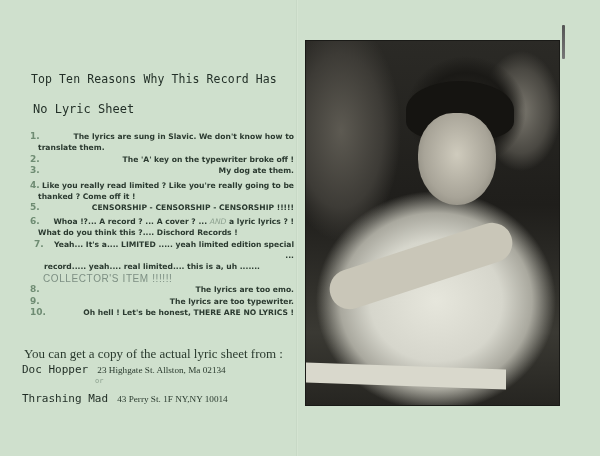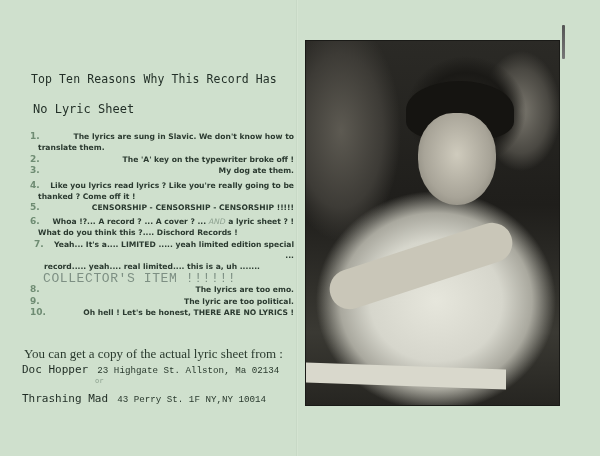--- a/index.html
+++ b/index.html
@@ -28,34 +28,34 @@
     .reasons {
       position: absolute; left: 30px; top: 131px; width: 264px;
       font-family: "DejaVu Sans", sans-serif; font-size: 7.6px; font-weight: bold;
       color: #2b3a30; line-height: 11.4px;
     }
     .reason { display: flex; }
     .reason .num { color: #6f8c73; font-size: 9px; margin-right: 1px; white-space: nowrap; }
     .reason .txt { flex: 1; text-align: right; }
     .cont { padding-left: 8px; }
     .collector {
-      font-family: Liberation Mono, monospace; font-weight: normal;
-      color: #7d8f83; letter-spacing: 0.6px; padding-left: 13px; font-size: 13px;
+      font-family: Liberation Sans, sans-serif; font-weight: normal;
+      color: #7d8f83; letter-spacing: 0.6px; padding-left: 13px; font-size: 10px;
     }
     .outline { color: #8ca08f; font-weight: normal; font-style: italic; }
     .footer-intro {
       position: absolute; left: 24px; top: 346px;
       font-family: "Liberation Serif", serif; font-size: 13px; color: #2a3a2e;
     }
     .addr-row { position: absolute; left: 22px; white-space: nowrap; }
     .addr-row .name {
       font-family: "DejaVu Sans Mono", monospace; font-size: 11px; color: #1f2c24;
     }
     .addr-row .addr {
-      font-family: Liberation Mono, monospace; font-size: 9.2px; color: #2a3a2e; margin-left: 4px;
+      font-family: Liberation Serif, serif; font-size: 9.2px; color: #2a3a2e; margin-left: 4px;
     }
     .or {
       position: absolute; left: 95px; top: 377px;
       font-family: "DejaVu Sans Mono", monospace; font-size: 7px; color: #8ca08f;
     }
     .photo {
       position: absolute; left: 305px; top: 40px; width: 255px; height: 366px;
       background:
         radial-gradient(ellipse 30px 36px at 160px 115px, #b9b5a8 0%, #8d897f 55%, transparent 100%),
         radial-gradient(ellipse 60px 55px at 160px 70px, #2a2824 0%, #1a1916 70%, transparent 100%),
@@ -111,49 +111,49 @@
       <span class="txt">The 'A' key on the typewriter broke off !</span>
     </div>
 
     <div class="reason">
       <span class="num">3.</span>
       <span class="txt">My dog ate them.</span>
     </div>
 
     <div class="reason" style="margin-top:3px">
       <span class="num">4.</span>
-      <span class="txt">Like you lyrics read lyrics ? Like you're really going to be</span>
+      <span class="txt">Like you really read limited ? Like you're really going to be</span>
     </div>
     <div class="cont">thanked ? Come off it !</div>
 
     <div class="reason">
       <span class="num">5.</span>
       <span class="txt">CENSORSHIP - CENSORSHIP - CENSORSHIP !!!!!</span>
     </div>
 
     <div class="reason" style="margin-top:2px">
       <span class="num">6.</span>
-      <span class="txt"><span>Whoa !?... A record ? ... A cover ? ... </span><span class="outline">AND</span><span> a lyric sheet ? !</span></span>
+      <span class="txt"><span>Whoa !?... A record ? ... A cover ? ... </span><span class="outline">AND</span><span> a lyric lyrics ? !</span></span>
     </div>
     <div class="cont">What do you think this ?.... Dischord Records !</div>
 
     <div class="reason" style="padding-left:4px">
       <span class="num">7.</span>
       <span class="txt">Yeah... It's a.... LIMITED ..... yeah limited edition special ...</span>
     </div>
     <div class="cont" style="padding-left:14px">record..... yeah.... real limited.... this is a, uh .......</div>
     <div class="collector">COLLECTOR'S ITEM !!!!!!</div>
 
     <div class="reason">
       <span class="num">8.</span>
       <span class="txt">The lyrics are too emo.</span>
     </div>
     <div class="reason">
       <span class="num">9.</span>
-      <span class="txt">The lyric are too political.</span>
+      <span class="txt">The lyrics are too typewriter.</span>
     </div>
     <div class="reason">
       <span class="num">10.</span>
       <span class="txt">Oh hell ! Let's be honest, THERE ARE NO LYRICS !</span>
     </div>
   </div>
 
   <div class="footer-intro">You can get a copy of the actual lyric sheet from :</div>
 
   <div class="addr-row" style="top:358px">

